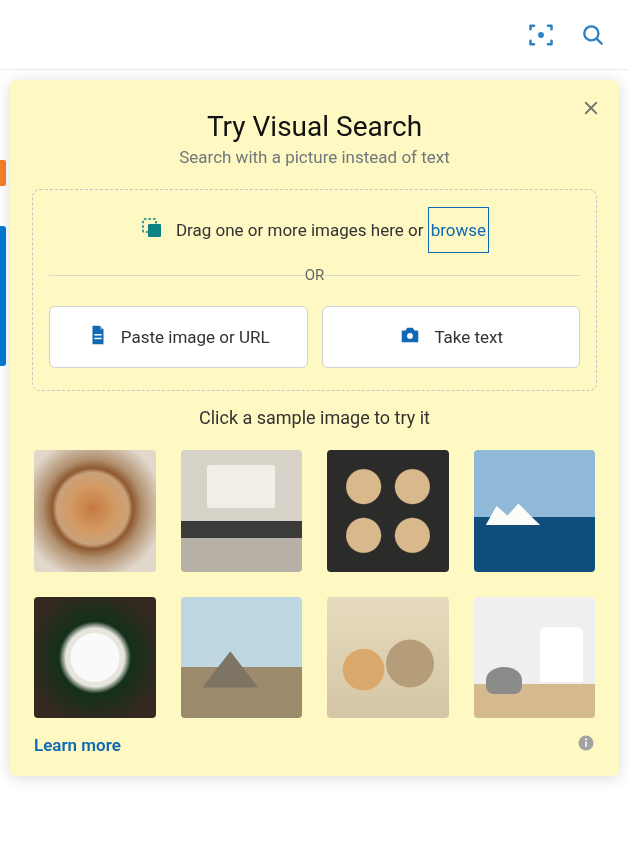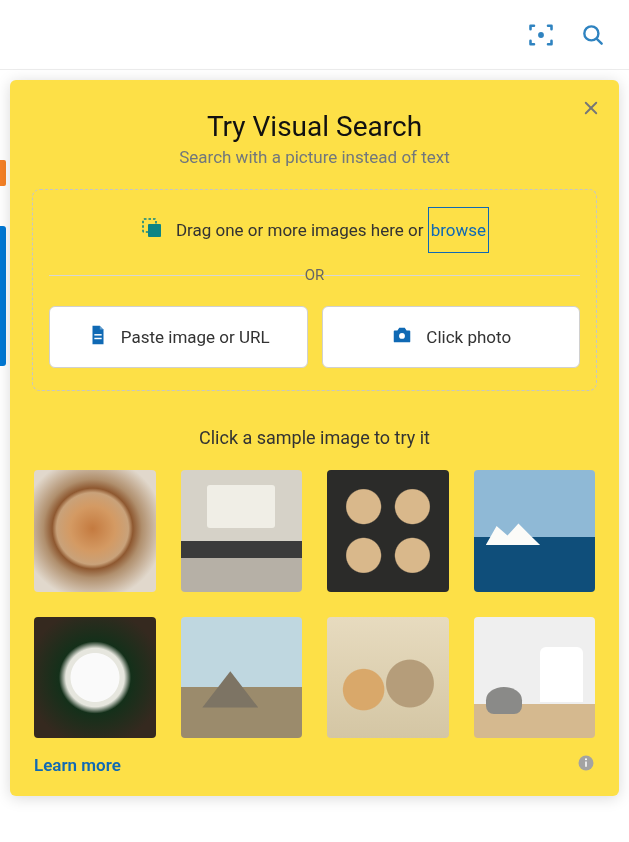--- a/index.html
+++ b/index.html
@@ -44,21 +44,21 @@
     }
     .blue-panel {
       margin-top: 40px;
       width: 6px;
       height: 140px;
       background: #0078d4;
       border-radius: 0 3px 3px 0;
     }
     .popup {
       margin: 10px 10px 0 10px;
-      background: #fde047;
+      background: #fef9c3;
       box-shadow: 0 2px 15px rgba(0,0,0,0.15);
       border-radius: 6px;
       padding: 22px 22px 20px 22px;
       position: relative;
     }
     .close-btn {
       position: absolute;
       top: 16px;
       right: 16px;
       color: #767676;
@@ -134,21 +134,21 @@
       font-size: 17px;
       color: #333;
       cursor: pointer;
       background: #fff;
     }
     .action-btn svg { color: #0f69b4; }
     .sample-title {
       text-align: center;
       font-size: 18px;
       color: #333;
-      margin: 36px 0 22px 0;
+      margin: 16px 0 22px 0;
     }
     .grid {
       display: grid;
       grid-template-columns: repeat(4, 1fr);
       gap: 25px;
       padding: 0 2px;
     }
     .sample {
       aspect-ratio: 1/1;
       border-radius: 4px;
@@ -263,21 +263,21 @@
         </span>
         <span>Paste image or URL</span>
       </div>
       <div class="action-btn">
         <span>
           <svg width="24" height="22" viewBox="0 0 24 24" fill="#0f69b4">
             <path d="M4 7h3l2-3h6l2 3h3a1 1 0 011 1v11a1 1 0 01-1 1H4a1 1 0 01-1-1V8a1 1 0 011-1z"></path>
             <circle cx="12" cy="13" r="3.2" fill="#fff"></circle>
           </svg>
         </span>
-        <span>Click photo</span>
+        <span>Take text</span>
       </div>
     </div>
   </div>
 
   <p class="sample-title">Click a sample image to try it</p>
 
   <div class="grid">
     <div class="sample s1" title="amphora-vase"></div>
     <div class="sample s2" title="dining-room"></div>
     <div class="sample s3" title="latte-art-cups"></div>

